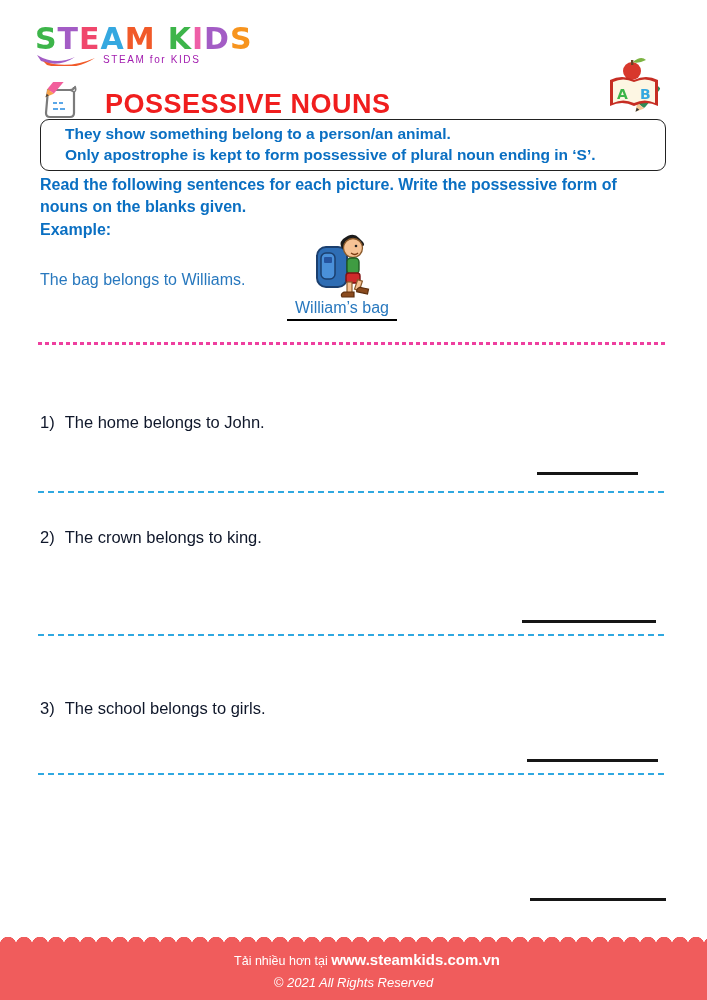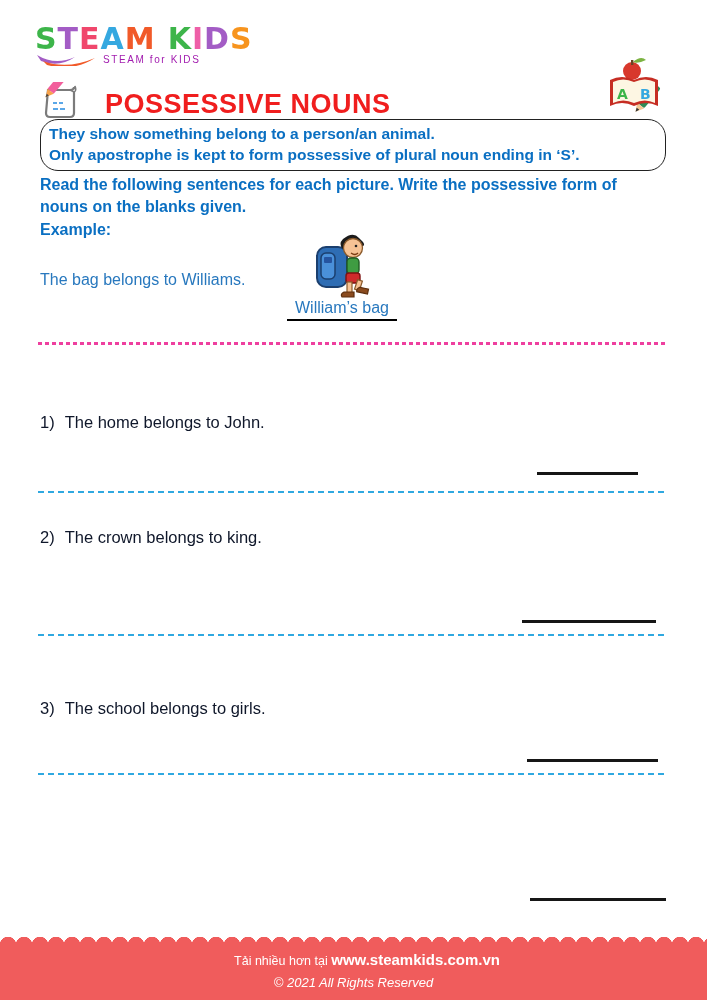--- a/index.html
+++ b/index.html
@@ -18,21 +18,21 @@
   
   .namedate { position:absolute; left:255px; top:36px; width:425px; display:flex; align-items:flex-end; font-size:15.5px; color:#1a1a1a; }
   .dashline { height:10px; background-image:repeating-linear-gradient(90deg,#555 0 3px,transparent 3px 6px); background-position:0 100%; background-size:100% 1.6px; background-repeat:no-repeat; }
   .name-line { flex:1; margin:0 10px 2px 6px; }
   .date-line { width:92px; margin:0 0 2px 6px; }
   
   .title-row { position:absolute; left:40px; top:82px; display:flex; align-items:flex-end;gap:17px; }
   .title-text { margin-left:8px; font-size:27px; font-weight:bold; color:#f01e1e; letter-spacing:0.5px; }
   .abc-icon { position:absolute; left:602px; top:56px; }
   
-  .info-box { position:absolute; left:40px; top:119px; width:626px; border:1.7px solid #222; border-radius:18px; padding:3px 8px 5px 8px; }
+  .info-box { position:absolute; left:40px; top:119px; width:626px; border:1.7px solid #222; border-radius:9px; padding:3px 8px 5px 24px; }
   .info-box div { font-size:15.5px; font-weight:bold; color:#0a6fc2; line-height:21px; }
   
   .instructions { position:absolute; left:40px; top:174px; width:608px; font-size:16px; font-weight:bold; color:#0a6fc2; line-height:22px; }
   .example-label { position:absolute; left:40px; top:221px; font-size:16px; font-weight:bold; color:#0a6fc2; }
   
   .example-sentence { position:absolute; left:40px; top:271px; font-size:16px; color:#2878be;text-align:center; }
   .boy { position:absolute; left:313px; top:233px; }
   .example-answer { position:absolute; left:287px; top:299px; font-size:16px; color:#2878be; border-bottom:2px solid #000; padding:0 8px 2px 8px; }
   
   .sep { position:absolute; left:38px; width:628px; }

